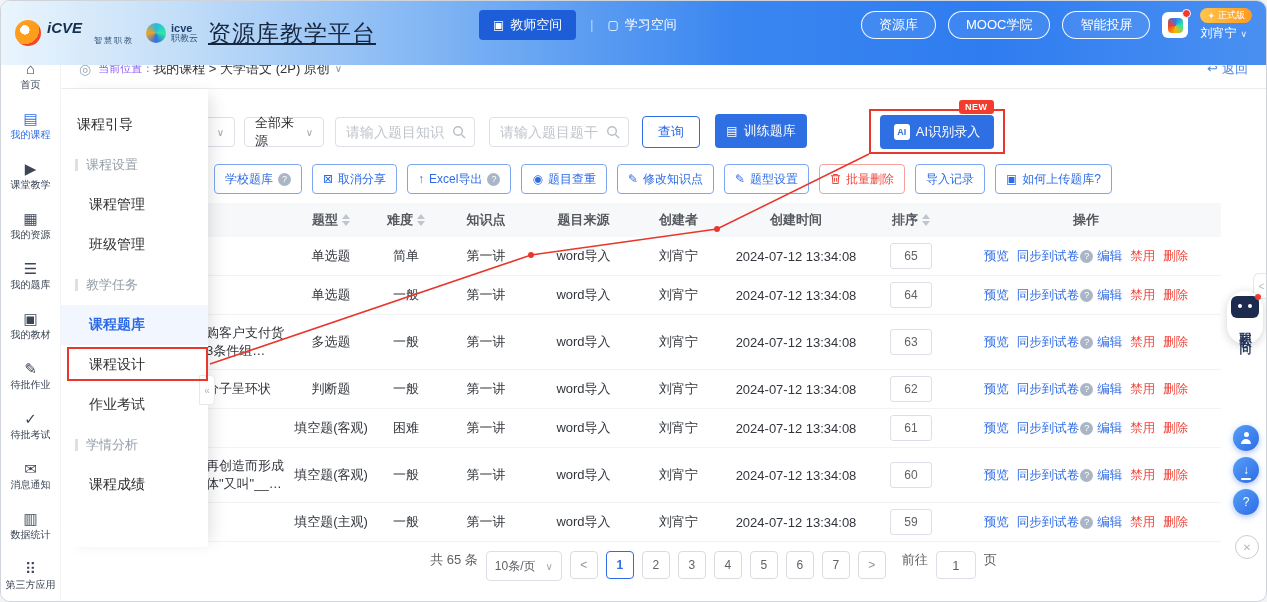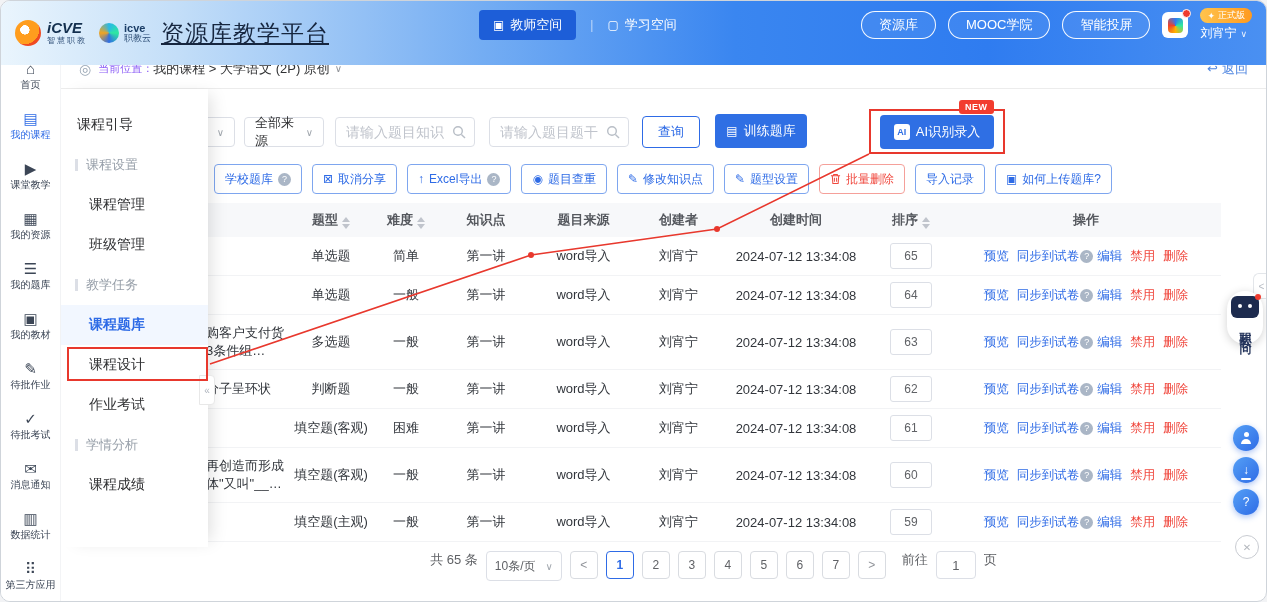--- a/index.html
+++ b/index.html
@@ -6,21 +6,21 @@
   body{width:1267px;height:602px;position:relative;font-family:"Liberation Sans","DejaVu Sans",sans-serif;}
   .frame{position:absolute;inset:0;border:1px solid #cfd4da;border-radius:10px;overflow:hidden;background:#fff;box-sizing:border-box;}
 
   
   .hdr{position:absolute;left:0;top:0;right:0;height:64px;z-index:30;display:flex;align-items:center;
        background:linear-gradient(90deg,#eaf5fd 0%,#c3def8 14%,#74adf3 38%,#3a86f0 58%,#2f7cf0 78%,#4a90f2 100%);}
   .logo1{display:flex;align-items:center;gap:6px;margin-left:14px;}
   .swirl{width:26px;height:26px;border-radius:50%;background:radial-gradient(circle at 38% 38%,#fff 0 20%,#ff9d1e 21% 62%,#f04a22 63% 100%);}
   .ltxts{display:flex;flex-direction:column;line-height:1.1;}
   .brand{font-weight:bold;font-style:italic;font-size:15px;color:#14304f;}
-  .brandsub{font-size:8px;color:#33527a;letter-spacing:2px;}
+  .brandsub{font-size:8px;color:#33527a;letter-spacing:2px;margin-left:47px;}
   .logo2{display:flex;align-items:center;gap:5px;margin-left:12px;}
   .cloud-dot{width:20px;height:20px;border-radius:50%;background:conic-gradient(#28b8e8,#2ee8a0,#2f6fe4,#f0a422,#28b8e8);}
   .cbrand{font-weight:bold;font-size:11px;color:#1b3d66;}
   .cbrandsub{font-size:9px;color:#2c4d75;}
   .app-title{font-size:23px;color:#16263f;margin-left:10px;letter-spacing:1px;text-decoration:underline;}
   .spaces{position:absolute;left:478px;top:0;height:48px;display:flex;align-items:center;gap:14px;}
   .space-active{background:#1d5ed8;color:#fff;border-radius:4px;height:30px;display:flex;align-items:center;padding:0 14px;gap:6px;font-size:13px;cursor:pointer;}
   .space{color:#fff;font-size:13px;display:flex;gap:6px;align-items:center;cursor:pointer;}
   .space-sep{color:rgba(255,255,255,.6);font-size:12px;}
   .hright{position:absolute;right:14px;top:0;height:48px;display:flex;align-items:center;gap:12px;}
@@ -74,21 +74,21 @@
   .tbtn.red{border-color:#f5a09a;color:#f0483e;}
   .tic{font-size:12px;line-height:1;}
   .help-dot{width:13px;height:13px;border-radius:50%;background:#aab6c6;color:#fff;font-size:9px;display:inline-flex;align-items:center;justify-content:center;flex:0 0 auto;}
 
   
   .thead{position:absolute;left:205px;top:202px;width:1015px;height:34px;background:#f7f8fa;display:flex;align-items:center;font-size:13px;color:#55585e;font-weight:bold;border-bottom:1px solid #eef0f3;}
   .tbody{position:absolute;left:205px;top:236px;width:1015px;}
   .trow{display:flex;align-items:center;border-bottom:1px solid #f2f3f5;min-height:38px;background:#fff;}
   .trow.tall{min-height:54px;}
   .c{box-sizing:border-box;text-align:center;font-size:13px;color:#32363c;}
-  .hc{display:flex;align-items:flex-end;justify-content:center;box-sizing:border-box;}
+  .hc{display:flex;align-items:center;justify-content:center;box-sizing:border-box;}
   .w-q{width:85px;}  .w-t{width:80px;} .w-d{width:70px;} .w-k{width:90px;} .w-s{width:105px;}
   .w-cr{width:85px;} .w-ct{width:150px;} .w-o{width:80px;} .w-a{width:270px;}
   .c.q{text-align:left;line-height:18px;overflow:hidden;}
   .c.q span{display:block;white-space:nowrap;}
   .sort{display:inline-flex;flex-direction:column;margin-left:4px;cursor:pointer;}
   .sort i{width:0;height:0;border-left:4px solid transparent;border-right:4px solid transparent;display:block;}
   .sort .up{border-bottom:5px solid #c0c4cc;margin-bottom:2px;}
   .sort .dn{border-top:5px solid #c0c4cc;}
   .order-box{display:inline-block;width:40px;height:24px;line-height:24px;border:1px solid #dcdfe6;border-radius:3px;font-size:12px;color:#606266;background:#fff;cursor:text;}
   .c.a{display:flex;align-items:center;justify-content:center;}

